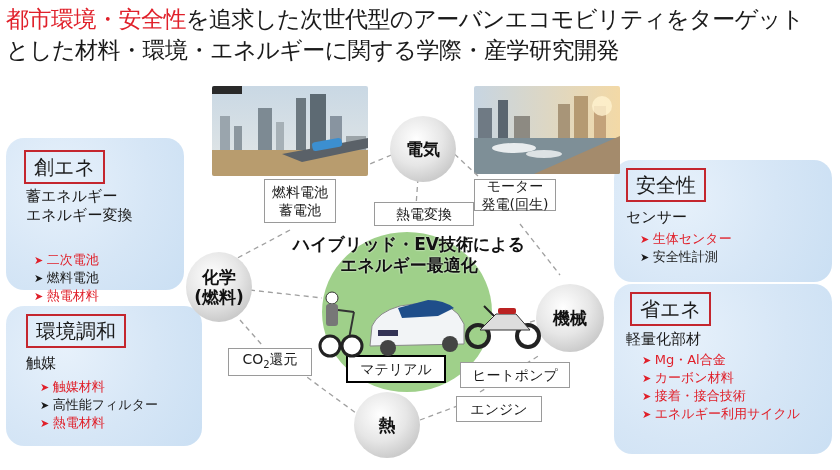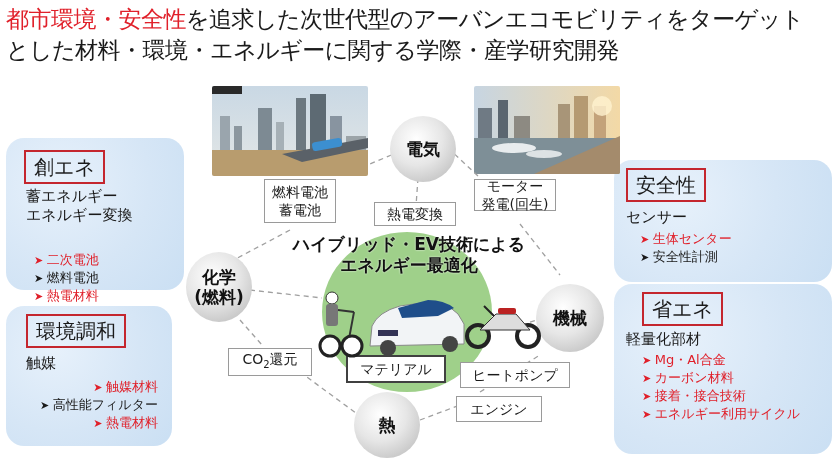--- a/index.html
+++ b/index.html
@@ -16,21 +16,21 @@
   .red { color: #e0202a; }
   .blk { color: #1a1a1a; }
   .multi { position: absolute; color: #e0202a; font-weight: bold; font-size: 16px; letter-spacing: 0.5px;
            text-shadow: 1px 1px 0 #7a0a0a; }
   .photo { position: absolute; border-radius: 2px; overflow: hidden; }
   .node { position: absolute; border-radius: 50%; display: flex; align-items: center; justify-content: center;
           text-align: center; font-weight: bold; font-size: 17px; line-height: 20px; color: #111;
           background: radial-gradient(circle at 40% 35%, #ffffff 0%, #e6e6e6 45%, #b4b4b4 100%); }
   .lbl { position: absolute; border: 1.5px solid #9a9a9a; background: #fff; text-align: center;
          font-size: 14px; line-height: 18px; display: flex; align-items: center; justify-content: center; }
-  .lbl.redb { border: 2px solid #404040; }
+  .lbl.redb { border: 2px solid #000000; }
   .green { position: absolute; left: 322px; top: 232px; width: 170px; height: 160px; border-radius: 50%; background: #9fd08a; }
   .headline { position: absolute; left: 244px; top: 234px; width: 330px; text-align: center; font-weight: bold;
               font-size: 17px; line-height: 21px; color: #111; text-shadow: 0 0 2px #fff; }
   svg.lines { position: absolute; left: 0; top: 0; }
 </style>
 </head>
 <body>
 
 <div class="title">
   <div><span class="hl">都市環境・安全性</span><span>を追求した次世代型のアーバンエコモビリティをターゲット</span></div>
@@ -41,41 +41,41 @@
   <div class="head" style="left:18px;top:12px;">創エネ</div>
   <div class="sub" style="left:20px;top:49px;">蓄エネルギー</div>
   <div class="sub" style="left:20px;top:68px;">エネルギー変換</div>
   <ul style="left:28px;top:92px;margin-top:21px;">
     <li class="red">二次電池</li>
     <li class="blk">燃料電池</li>
     <li class="red">熱電材料</li>
   </ul>
 </div>
 
-<div class="panel" style="left:6px;top:306px;width:166px;height:140px;text-align:right;">
+<div class="panel" style="left:6px;top:306px;width:196px;height:140px;">
   <div class="head" style="left:20px;top:8px;">環境調和</div>
   <div class="sub" style="left:20px;top:48px;">触媒</div>
   <ul style="left:34px;top:72px;">
     <li class="red">触媒材料</li>
     <li class="blk">高性能フィルター</li>
     <li class="red">熱電材料</li>
   </ul>
 </div>
 
 <div class="panel" style="left:614px;top:160px;width:218px;height:122px;">
   <div class="head" style="left:12px;top:8px;">安全性</div>
   <div class="sub" style="left:12px;top:48px;">センサー</div>
   <ul style="left:26px;top:70px;">
     <li class="red">生体センター</li>
     <li class="blk">安全性計測</li>
   </ul>
 </div>
 
 <div class="panel" style="left:614px;top:284px;width:218px;height:170px;">
-  <div class="head" style="left:28px;top:8px;">省エネ</div>
+  <div class="head" style="left:16px;top:8px;">省エネ</div>
   <div class="sub" style="left:12px;top:46px;">軽量化部材</div>
   <ul style="left:28px;top:67px;">
     <li class="red">Mg・Al合金</li>
     <li class="red">カーボン材料</li>
     <li class="red">接着・接合技術</li>
     <li class="red">エネルギー利用サイクル</li>
   </ul>
 </div>
 
 <div class="photo" style="left:212px;top:86px;width:156px;height:90px;">
@@ -159,21 +159,21 @@
 <div class="node" style="left:354px;top:392px;width:66px;height:66px;">
   <span>熱</span>
 </div>
 
 <div class="lbl" style="left:264px;top:179px;width:72px;height:44px;">
   <div>
       <div>燃料電池</div>
       <div>蓄電池</div>
     </div>
 </div>
-<div class="lbl" style="left:374px;top:202px;width:82px;height:24px;">
+<div class="lbl" style="left:374px;top:202px;width:100px;height:24px;">
   <span>熱電変換</span>
 </div>
 <div class="lbl" style="left:474px;top:179px;width:82px;height:32px;">
   <div>
       <div>モーター</div>
       <div>発電(回生)</div>
     </div>
 </div>
 <div class="lbl" style="left:228px;top:348px;width:84px;height:28px;">
   <span><span>CO</span><sub style="font-size:10px">2</sub><span>還元</span></span>

